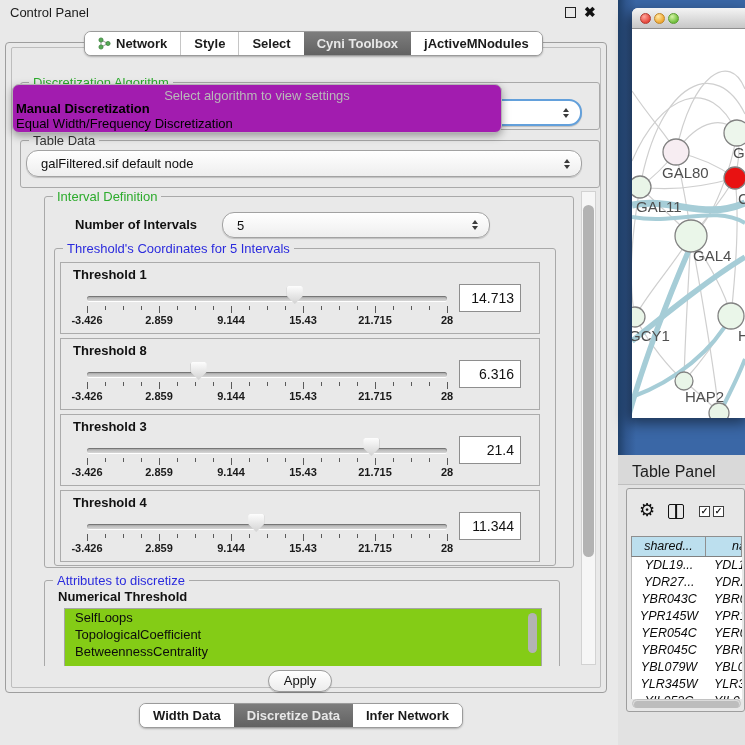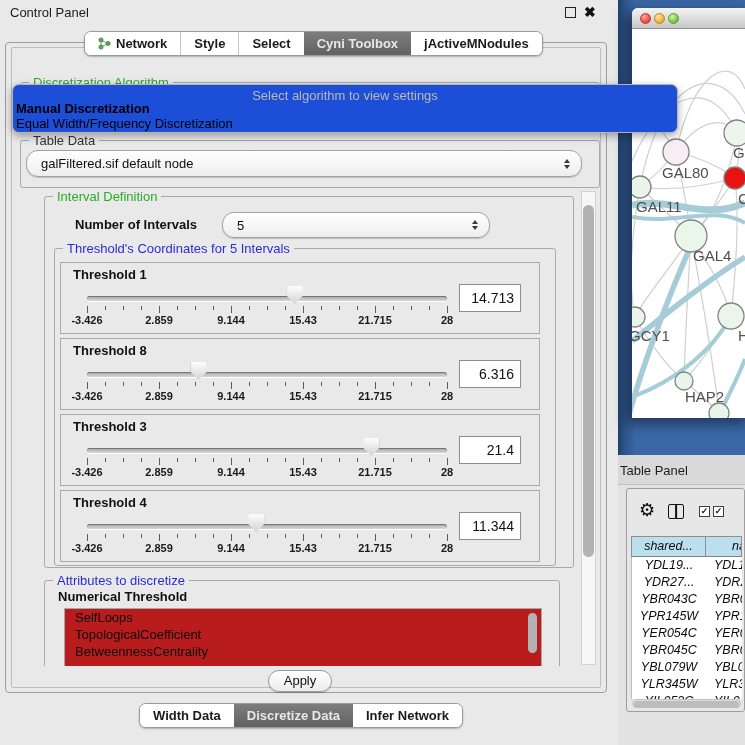--- a/index.html
+++ b/index.html
@@ -37,21 +37,21 @@
   .t-blue  { color:#2b2bdd; }
   .t-dark  { color:#333; }
 
   .combo { background:linear-gradient(#ffffff,#eeeeee); border:1px solid #a2a2a2; border-radius:12px; display:flex; align-items:center; box-shadow:0 1px 1px rgba(0,0,0,.18); }
   .combo .txt { flex:1; padding-left:14px; font-size:13px; color:#0e0e0e; white-space:nowrap; overflow:hidden; }
   .stepper { display:flex; flex-direction:column; gap:2px; align-items:center; margin-right:11px; }
   .tri-up   { width:0;height:0;border-left:3.5px solid transparent;border-right:3.5px solid transparent;border-bottom:4.5px solid #3a3a3a; }
   .tri-down { width:0;height:0;border-left:3.5px solid transparent;border-right:3.5px solid transparent;border-top:4.5px solid #3a3a3a; }
 
   #algo-combo { left:26px; top:99px; width:556px; height:27px; border:2.5px solid #63a0db; border-radius:13px; z-index:10; background:#fff; }
-  #algo-popup { position:absolute; left:12px; top:84px; width:666px; height:49px; background:#1d4ed8; border:1px solid #b4b4b4; border-radius:7px; box-shadow:0 3px 9px rgba(0,0,0,.35); z-index:20; }
+  #algo-popup { position:absolute; left:12px; top:84px; width:490px; height:49px; background:#a21caf; border:1px solid #b4b4b4; border-radius:7px; box-shadow:0 3px 9px rgba(0,0,0,.35); z-index:20; }
   .pop-placeholder { height:16px; padding-top:3px; text-align:center; font-size:13px; color:#b9b9b9; }
   .pop-opt { height:15px; padding-left:3px; font-size:13px; line-height:15px; color:#000; }
   .pop-opt.sel { font-weight:bold; }
 
   
   #scrollvp { position:absolute; left:13px; top:190px; width:566px; height:476px; overflow:hidden; }
   .sb-v { position:absolute; background:#f6f6f6; border:1px solid #d2d2d2; }
   .sb-thumb { position:absolute; background:#b3b3b3; border-radius:6px; }
 
   .bold13 { font-size:13px; font-weight:bold; color:#111; }
@@ -64,42 +64,42 @@
   .th-thumb { position:absolute; top:23px; width:16px; height:18px; background:linear-gradient(#fdfdfd,#d3d3d3);
               clip-path: polygon(0 10%, 10% 0, 90% 0, 100% 10%, 100% 55%, 50% 100%, 0 55%);
               filter: drop-shadow(0 0 1px rgba(0,0,0,.65)); }
   .tick { position:absolute; width:1px; background:#5a5a5a; top:43px; }
   .tick.minor { height:4px; }
   .tick.major { height:7px; }
   .tick-label { position:absolute; top:51px; transform:translateX(-50%); font-size:11px; font-weight:bold; color:#1a1a1a; white-space:nowrap; }
   .th-value { position:absolute; left:398px; top:21px; width:62px; height:28px; background:#fff; border:1px solid #8e8e8e; font-size:14px; text-align:right; line-height:26px; padding-right:6px; }
 
   
-  #attr-list { position:absolute; left:51px; top:418px; width:478px; height:70px; background:#b91c1c; border:1px solid #a6a6a6; }
+  #attr-list { position:absolute; left:51px; top:418px; width:478px; height:70px; background:#84cc16; border:1px solid #a6a6a6; }
   .attr-item { padding-left:10px; font-size:13px; height:17px; line-height:17px; color:#0c0c0c; white-space:nowrap; }
 
   .apply-btn { position:absolute; left:268px; top:670px; width:64px; height:22px; border:1px solid #9c9c9c; border-radius:11px; background:linear-gradient(#ffffff,#ececec); font-size:13px; text-align:center; line-height:20px; box-shadow:0 1px 1px rgba(0,0,0,.2); }
 
   
   #desktop { position:absolute; left:618px; top:0; width:127px; height:455px; background:linear-gradient(90deg,#20416b 0px,#30578f 8px,#3a67a6 18px); }
   #net-window { position:absolute; left:14px; top:8px; width:120px; height:410px; background:#fff; border-radius:6px 6px 0 0; box-shadow:-5px 5px 14px rgba(0,0,0,.5); overflow:hidden; }
   .mac-titlebar { position:absolute; left:0; top:0; width:100%; height:21px; background:linear-gradient(#f4f4f4,#c7c7c7); border-bottom:1px solid #8f8f8f; }
   .light { position:absolute; top:5px; width:11px; height:11px; border-radius:50%; }
   .light.red    { left:8px;  background:radial-gradient(circle at 35% 30%, #ffa59b, #e6473c 70%); border:.5px solid #b03a31;}
   .light.yellow { left:22px; background:radial-gradient(circle at 35% 30%, #ffe9a8, #f0a832 70%); border:.5px solid #bd852b;}
   .light.green  { left:36px; background:radial-gradient(circle at 35% 30%, #d6f3a6, #6fbf3c 70%); border:.5px solid #5c9a33;}
   #net-svg { position:absolute; left:0; top:21px; }
   .e  { fill:none; stroke:#cfcfcf; stroke-width:1.2; }
   .t4 { fill:none; stroke:#a6cdd7; stroke-width:4; }
   .t5 { fill:none; stroke:#a6cdd7; stroke-width:5.5; }
   .t6 { fill:none; stroke:#a6cdd7; stroke-width:7; }
 
   #right-bottom { position:absolute; left:618px; top:455px; width:127px; height:290px; background:#e2e2e2; }
   .tp-titlebar { position:absolute; left:0; top:0; width:127px; height:30px; background:#d9d9d9; border-bottom:1px solid #bfbfbf; }
-  .tp-title { position:absolute; left:2px; top:8px; font-size:13px; color:#1d1d1d; }
+  .tp-title { position:absolute; left:14px; top:8px; font-size:16px; color:#1d1d1d; }
   #tp-panel { position:absolute; left:8px; top:33px; width:119px; height:224px; border:1px solid #9e9e9e; border-radius:3px; background:#e7e7e7; }
   .gear { position:absolute; left:12px; top:11px; font-size:18px; color:#0f0f0f; line-height:20px; }
   .colicon { position:absolute; left:41px; top:15px; width:16px; height:15px; border:1.8px solid #111; border-radius:2px; }
   .colicon .vline { position:absolute; left:50%; top:0; width:1.8px; height:100%; background:#111; transform:translateX(-50%); }
   .chk { position:absolute; top:17px; width:11px; height:11px; border:1.4px solid #3f3f3f; background:#fff; font-size:9px; line-height:9px; text-align:center; font-weight:bold; color:#111; }
 
   #tp-table { position:absolute; left:4px; top:47px; width:111px; height:163px; overflow:hidden;font-style:italic; }
   .thead { display:flex; height:21px; border:1px solid #8f8f8f; border-bottom:1px solid #808080; }
   .hc { background:#bcdfee; font-size:12.5px; line-height:19px; color:#0b0b0b; white-space:nowrap; overflow:hidden; }
   .hc1 { width:74px; text-align:center; border-right:1px solid #8f8f8f; }

